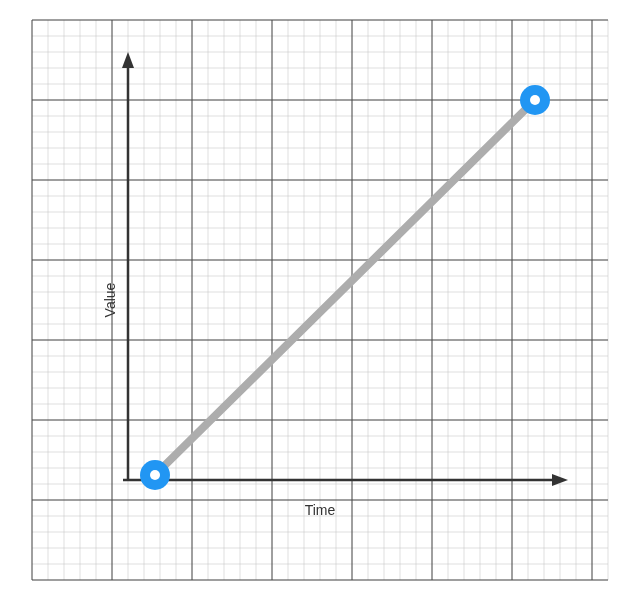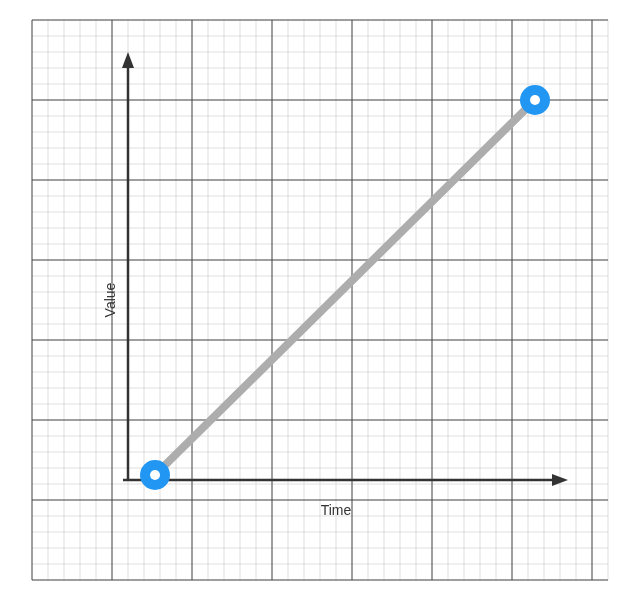--- a/index.html
+++ b/index.html
@@ -21,21 +21,20 @@
     .axis-label {
       position: absolute;
       font-size: 14px;
       color: #333;
       font-family: Arial, sans-serif;
     }
     .x-label {
       left: 50%;
       bottom: 82px;
       transform: translateX(-50%);
-      margin-left: 16px;
     }
     .y-label {
       left: 93px;
       top: 50%;
       transform: translateY(-50%) rotate(-90deg);
       transform-origin: center;
     }
   </style>
 </head>
 <body>

